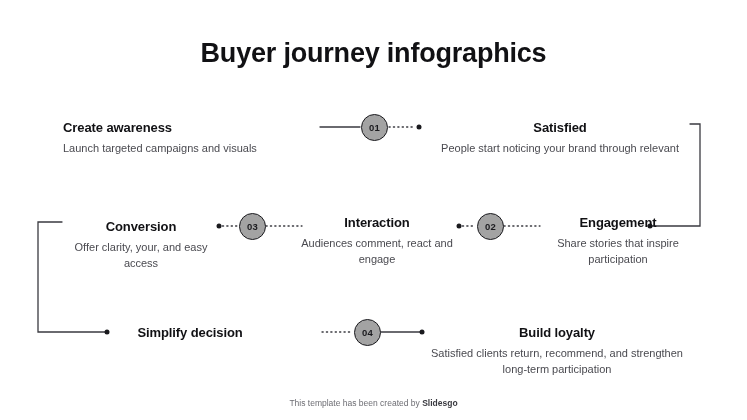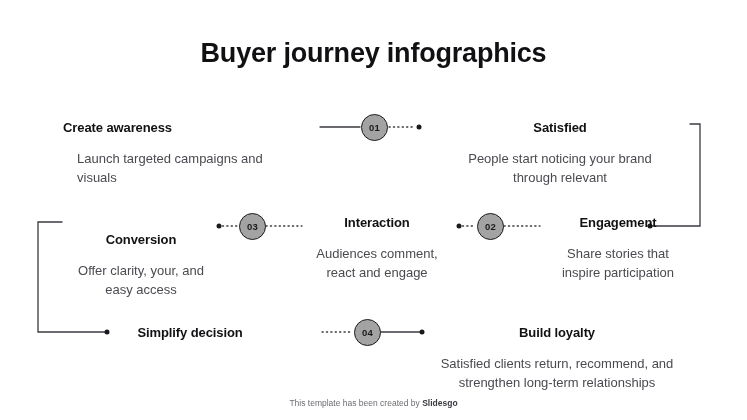--- a/index.html
+++ b/index.html
@@ -67,24 +67,24 @@
   }
   .block .heading {
     font-size: 13px;
     font-weight: bold;
     color: #111114;
     line-height: 1.25;
     margin: 0 0 5px 0;
     letter-spacing: -0.1px;
   }
   .block .body {
-    font-size: 13px;
+    font-size: 11px;
     color: #4a4a50;
     line-height: 1.42;
-    margin: 14px;
+    margin: 0;
   }
   .align-left   { text-align: left; }
   .align-center { text-align: center; }
 
   
   .footer {
     position: absolute;
     left: 0;
     top: 398px;
     width: 747px;
@@ -156,32 +156,32 @@
   <div class="block align-center" style="left:534px; top:215px; width:168px;">
     <p class="heading">Engagement</p>
     <p class="body">Share stories that inspire participation</p>
   </div>
 
   <div class="block align-center" style="left:293px; top:215px; width:168px;">
     <p class="heading">Interaction</p>
     <p class="body">Audiences comment, react and engage</p>
   </div>
 
-  <div class="block align-center" style="left:57px; top:232px; width:168px;">
+  <div class="block align-center" style="left:57px; top:219px; width:168px;">
     <p class="heading">Conversion</p>
     <p class="body">Offer clarity, your, and easy access</p>
   </div>
 
   <div class="block align-center" style="left:57px; top:325px; width:266px;">
     <p class="heading">Simplify decision</p>
   </div>
 
   <div class="block align-center" style="left:424px; top:325px; width:266px;">
     <p class="heading">Build loyalty</p>
-    <p class="body">Satisfied clients return, recommend, and strengthen long-term relationships</p>
+    <p class="body">Satisfied clients return, recommend, and strengthen long-term participation</p>
   </div>
 
   <div class="footer">
     <span>This template has been created by</span>
     <span class="brand">Slidesgo</span>
   </div>
 
 </div>
 
 </body></html>

